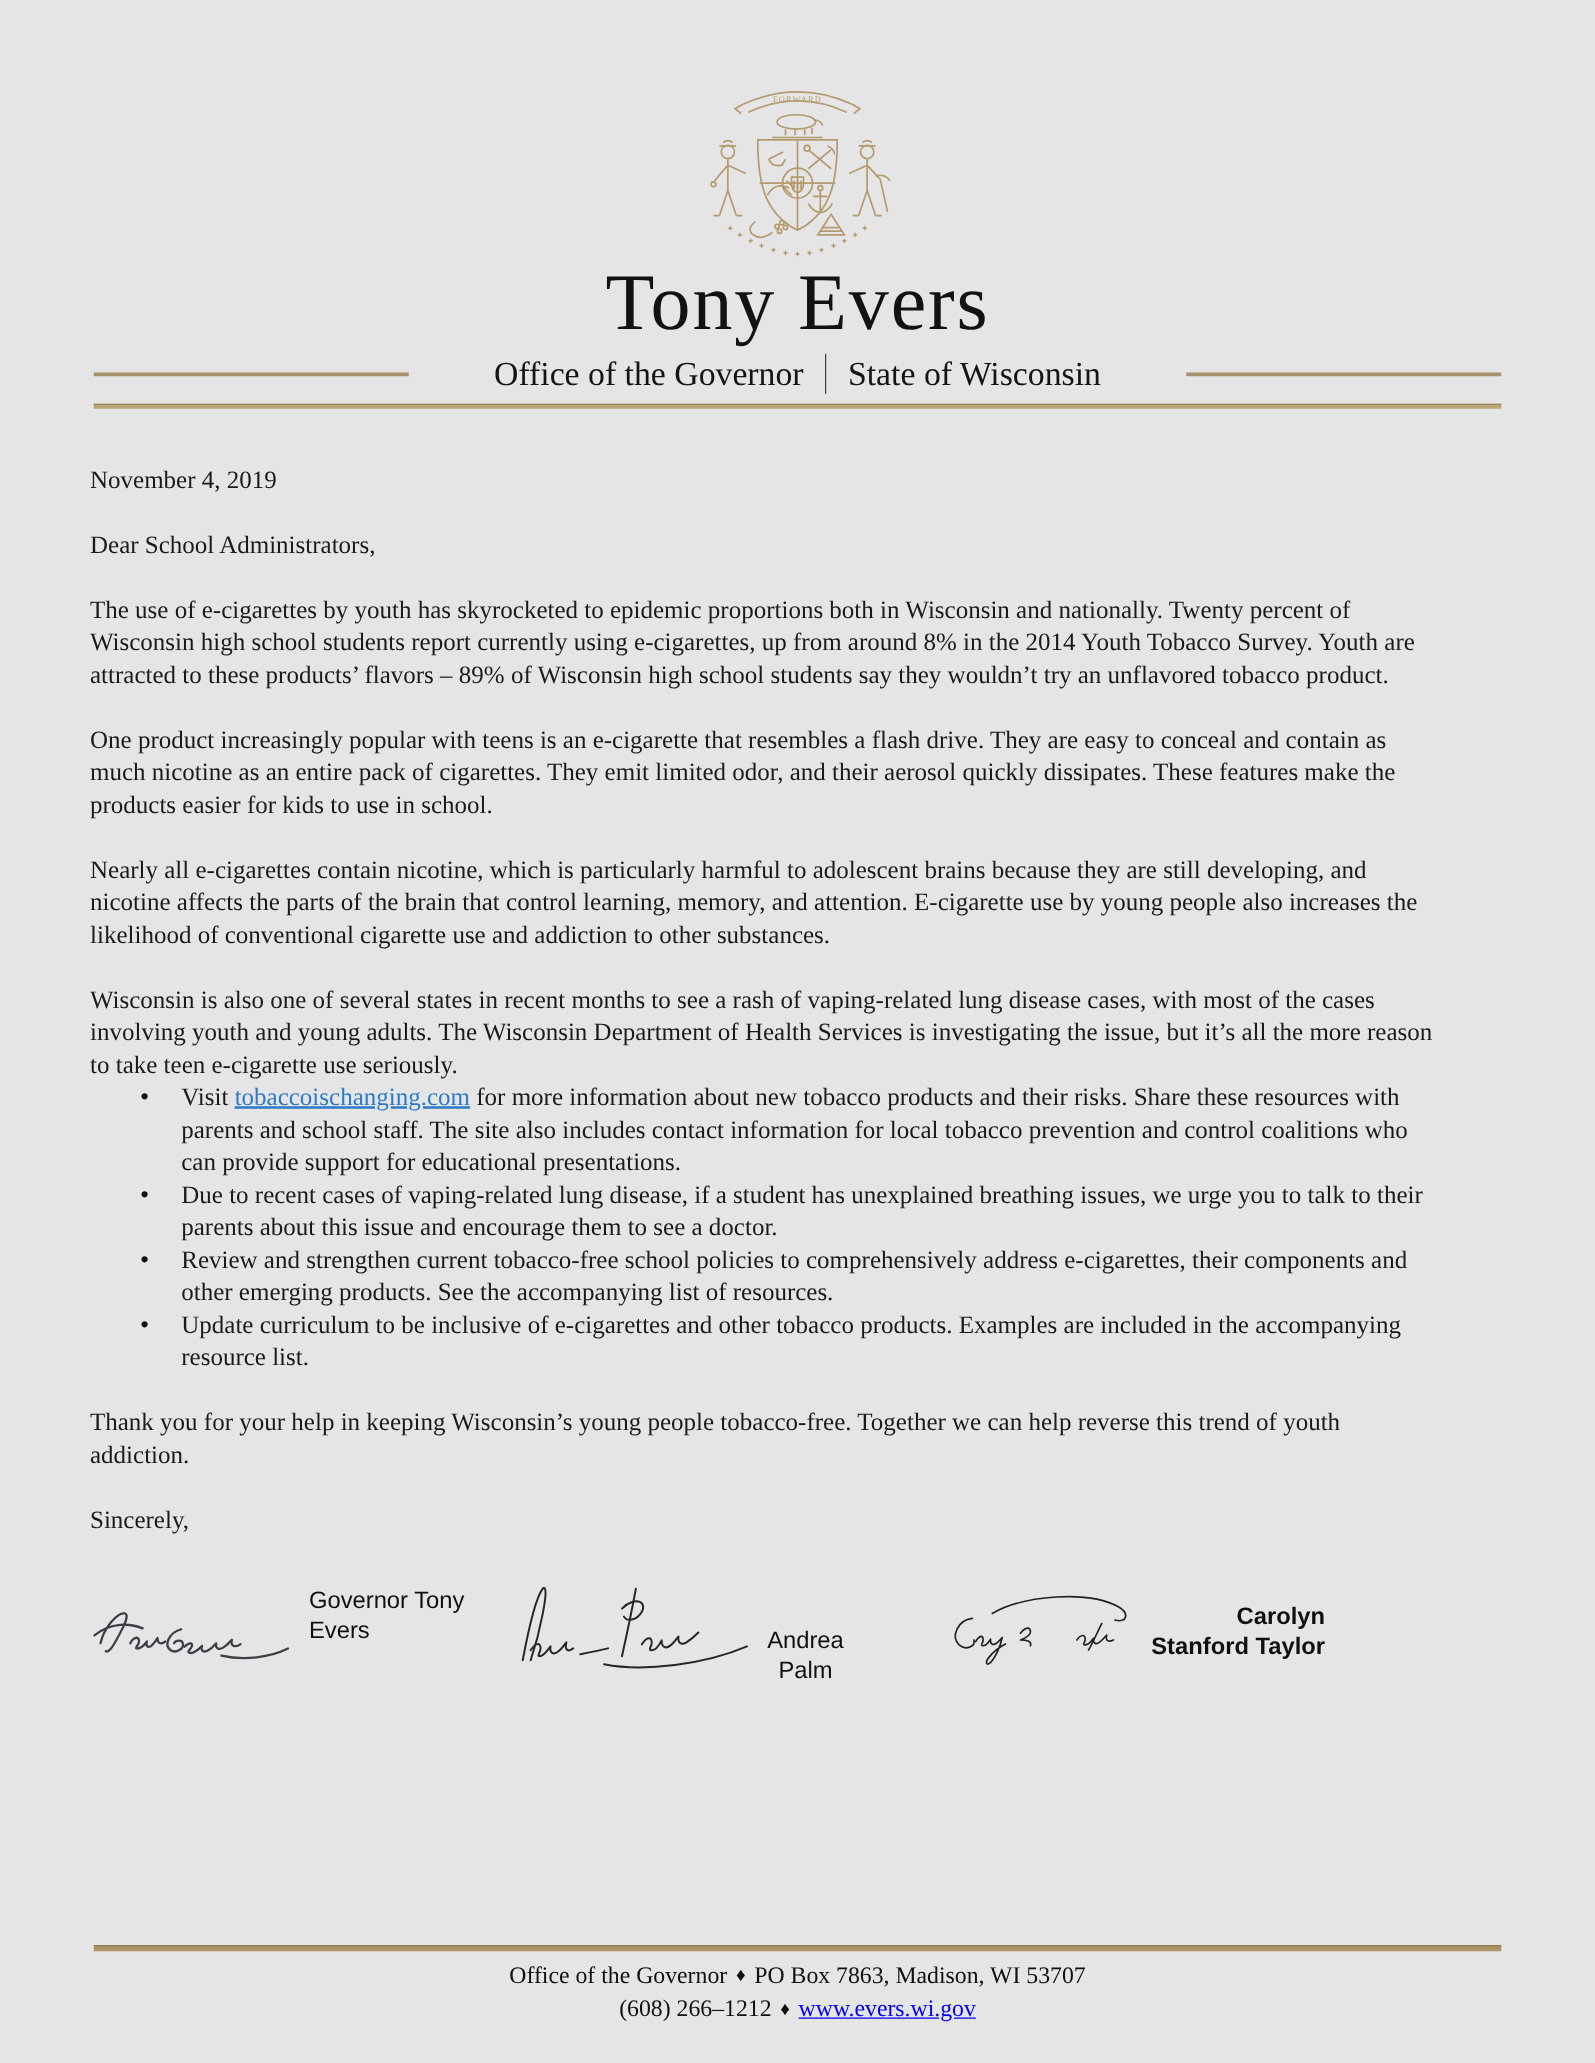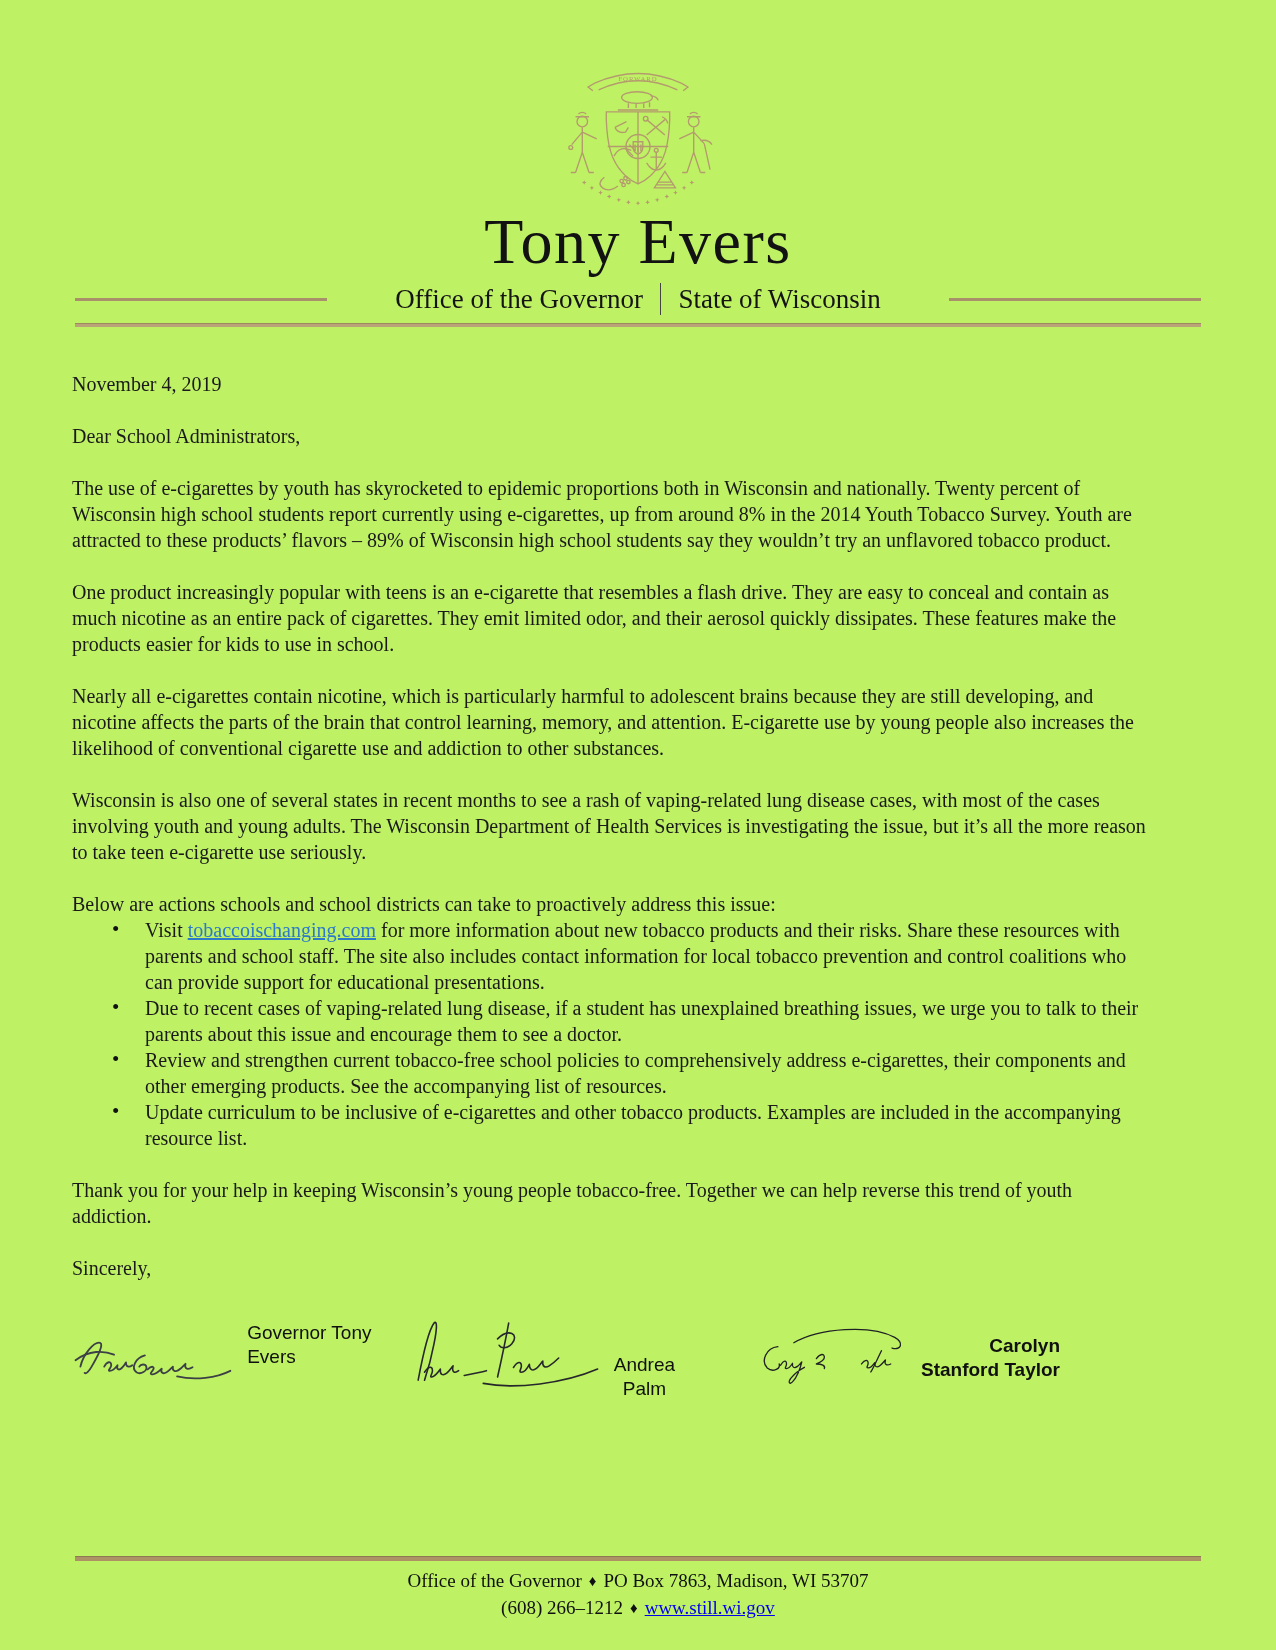--- a/index.html
+++ b/index.html
@@ -1,17 +1,17 @@
 <!DOCTYPE html>
 <html><head>
 <meta charset="utf-8">
 <style>
   html,body { margin:0; padding:0; background:#ffffff; }
   .page {
-    position:relative; width:1276px; height:1650px; background:#bef264;
+    position:relative; width:1276px; height:1650px; background:#e5e5e5;
     font-family:"Liberation Serif", serif; color:#1a1a1a; overflow:hidden;
   }
 
   
   .header { padding-top:62px; text-align:center; }
   .seal { display:block; margin:0 auto; }
   .title { margin:0; font-size:64px; font-weight:400; letter-spacing:1.5px; line-height:1.05; color:#121212; }
   .subtitle-row { display:flex; align-items:center; margin:8px 75px 0; }
   .rule-flank { height:3px; background:#a8916a; width:252px; flex:0 0 auto; }
   .subtitle-text { flex:1; display:flex; align-items:center; justify-content:center; gap:17px; font-size:27px; white-space:nowrap; color:#141414; }
@@ -152,21 +152,20 @@
     <p class="para date">November 4, 2019</p>
     <p class="para">Dear School Administrators,</p>
 
     <div id="paragraphs">
         <p class="para">The use of e-cigarettes by youth has skyrocketed to epidemic proportions both in Wisconsin and nationally. Twenty percent of Wisconsin high school students report currently using e-cigarettes, up from around 8% in the 2014 Youth Tobacco Survey. Youth are attracted to these products’ flavors – 89% of Wisconsin high school students say they wouldn’t try an unflavored tobacco product.</p>
         <p class="para">One product increasingly popular with teens is an e-cigarette that resembles a flash drive. They are easy to conceal and contain as much nicotine as an entire pack of cigarettes. They emit limited odor, and their aerosol quickly dissipates. These features make the products easier for kids to use in school.</p>
         <p class="para">Nearly all e-cigarettes contain nicotine, which is particularly harmful to adolescent brains because they are still developing, and nicotine affects the parts of the brain that control learning, memory, and attention. E-cigarette use by young people also increases the likelihood of conventional cigarette use and addiction to other substances.</p>
         <p class="para">Wisconsin is also one of several states in recent months to see a rash of vaping-related lung disease cases, with most of the cases involving youth and young adults. The Wisconsin Department of Health Services is investigating the issue, but it’s all the more reason to take teen e-cigarette use seriously.</p>
       </div>
 
-    <p class="para">Below are actions schools and school districts can take to proactively address this issue:</p>
     <ul class="bullets" id="bullets">
         <li class="bullet-item"><span>Visit </span><a class="inline-link">tobaccoischanging.com</a><span> for more information about new tobacco products and their risks. Share these resources with parents and school staff. The site also includes contact information for local tobacco prevention and control coalitions who can provide support for educational presentations.</span></li>
         <li class="bullet-item"><span>Due to recent cases of vaping-related lung disease, if a student has unexplained breathing issues, we urge you to talk to their parents about this issue and encourage them to see a doctor.</span></li>
         <li class="bullet-item"><span>Review and strengthen current tobacco-free school policies to comprehensively address e-cigarettes, their components and other emerging products. See the accompanying list of resources.</span></li>
         <li class="bullet-item"><span>Update curriculum to be inclusive of e-cigarettes and other tobacco products. Examples are included in the accompanying resource list.</span></li>
       </ul>
 
     <p class="para">Thank you for your help in keeping Wisconsin’s young people tobacco-free. Together we can help reverse this trend of youth addiction.</p>
     <p class="para">Sincerely,</p>
 
@@ -217,17 +216,17 @@
 
     </div>
   </main>
 
   <footer class="footer">
     <div class="footer-rule"></div>
     <p class="f-line">
       <span>Office of the Governor</span><span class="diamond">♦</span><span>PO Box 7863, Madison, WI 53707</span>
     </p>
     <p class="f-line">
-      <span>(608) 266–1212</span><span class="diamond">♦</span><a class="footer-link">www.still.wi.gov</a>
+      <span>(608) 266–1212</span><span class="diamond">♦</span><a class="footer-link">www.evers.wi.gov</a>
     </p>
   </footer>
 
 </div>
 
 </body></html>

